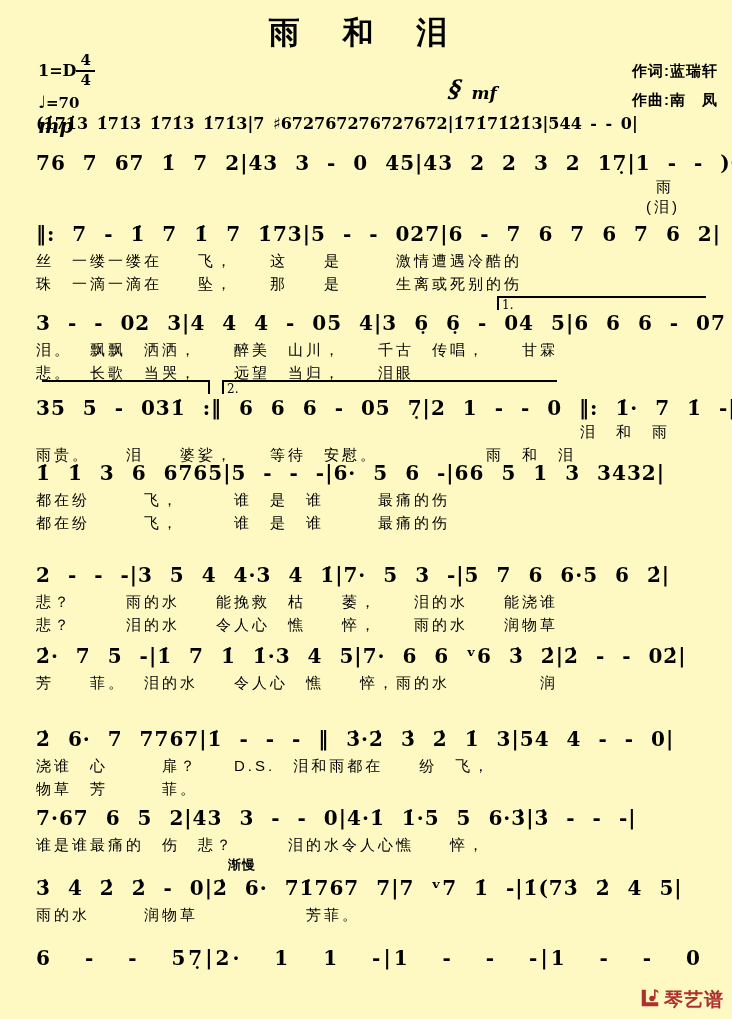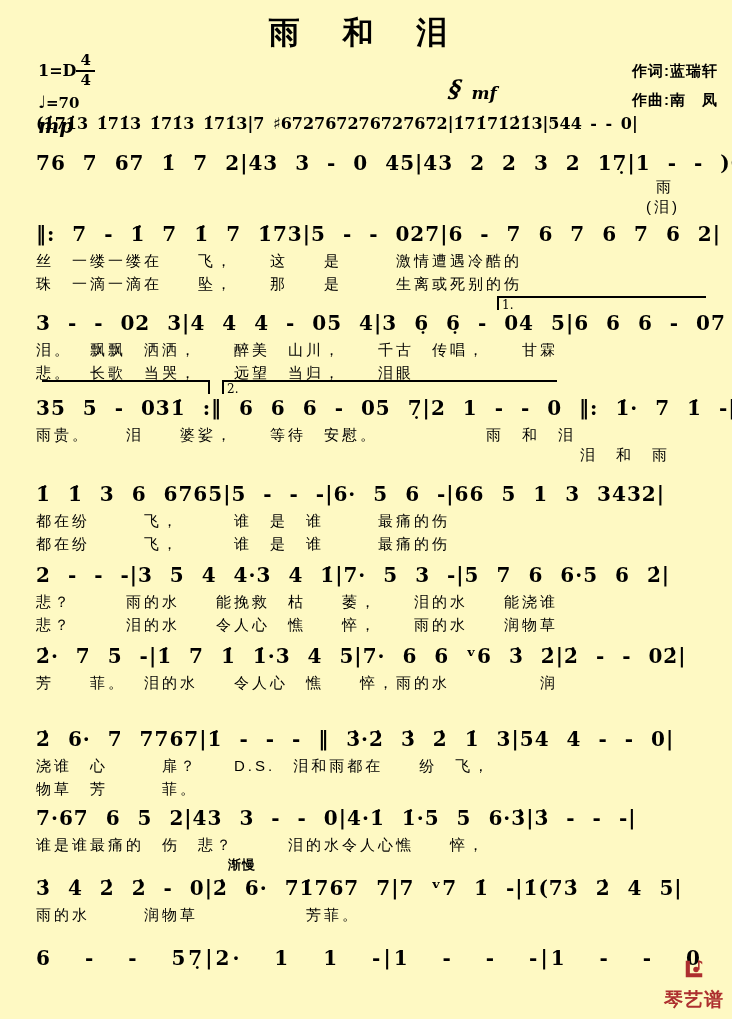--- a/index.html
+++ b/index.html
@@ -26,21 +26,21 @@
          letter-spacing:1px;word-spacing:9px;white-space:pre;line-height:28px;}
   .notes.dense{font-size:16px;letter-spacing:0;word-spacing:3px;}
   .notes.wide{letter-spacing:3px;word-spacing:22px;}
   .lyr{font-size:15px;letter-spacing:3px;line-height:20px;white-space:pre;margin-top:3px;}
   .lyr.right{text-align:right;padding-right:44px;margin-top:0;}
   .volta{position:absolute;border-top:2px solid #000;height:12px;font-size:12px;font-family:"DejaVu Serif",serif;}
   .volta.startcap{border-left:2px solid #000;}
   .volta.endcap{border-right:2px solid #000;}
   .volta .vlabel{display:inline-block;padding:0 0 0 3px;line-height:12px;}
   .rall{position:absolute;font-size:13px;letter-spacing:1px;font-weight:bold;}
-  .brand{position:absolute;right:8px;bottom:6px;display:flex;align-items:center;gap:3px;cursor:pointer;flex-direction:column;}
+  .brand{position:absolute;right:8px;bottom:6px;display:flex;align-items:center;gap:3px;cursor:pointer;}
   .brand-text{color:#ad2f2f;font-weight:bold;font-size:19px;letter-spacing:1px;}
 </style>
 </head>
 <body>
 
 <div class="page">
 
   <div class="title">雨 和 泪</div>
 
   <div class="credits">
@@ -84,25 +84,25 @@
   </div>
 
   <div class="system" style="top:309px">
     <div class="notes">3 - - 02 3|4 4 4 - 05 4|3 6̣ 6̣ - 04 5|6 6 6 - 07 6|</div>
     <div class="lyr">泪。　飘飘　洒洒，　　醉美　山川，　　千古　传唱，　　甘霖</div>
     <div class="lyr">悲。　长歌　当哭，　　远望　当归，　　泪眼</div>
   </div>
 
   <div class="system" style="top:394px">
     <div class="notes">35 5 - 031̇ :‖ 6 6 6 - 05 7̣|2 1 - - 0 ‖: 1̇· 7 1̇ -|</div>
+    <div class="lyr right" style="padding-right:48px">泪　和　雨</div>
     <div class="lyr">雨贵。　　泪　　婆娑，　　等待　安慰。　　　　　　雨　和　泪</div>
-    <div class="lyr right" style="padding-right:48px">泪　和　雨</div>
   </div>
 
-  <div class="system" style="top:480px">
+  <div class="system" style="top:459px">
     <div class="notes">1̇ 1̇ 3 6 6765|5 - - -|6· 5 6 -|66 5 1 3 3432|</div>
     <div class="lyr">都在纷　　　飞，　　　谁　是　谁　　　最痛的伤</div>
     <div class="lyr">都在纷　　　飞，　　　谁　是　谁　　　最痛的伤</div>
   </div>
 
   <div class="system" style="top:561px">
     <div class="notes">2 - - -|3 5 4 4·3 4 1̇|7· 5 3 -|5 7 6 6·5 6 2̇|</div>
     <div class="lyr">悲？　　　雨的水　　能挽救　枯　　萎，　　泪的水　　能浇谁</div>
     <div class="lyr">悲？　　　泪的水　　令人心　憔　　悴，　　雨的水　　润物草</div>
   </div>

